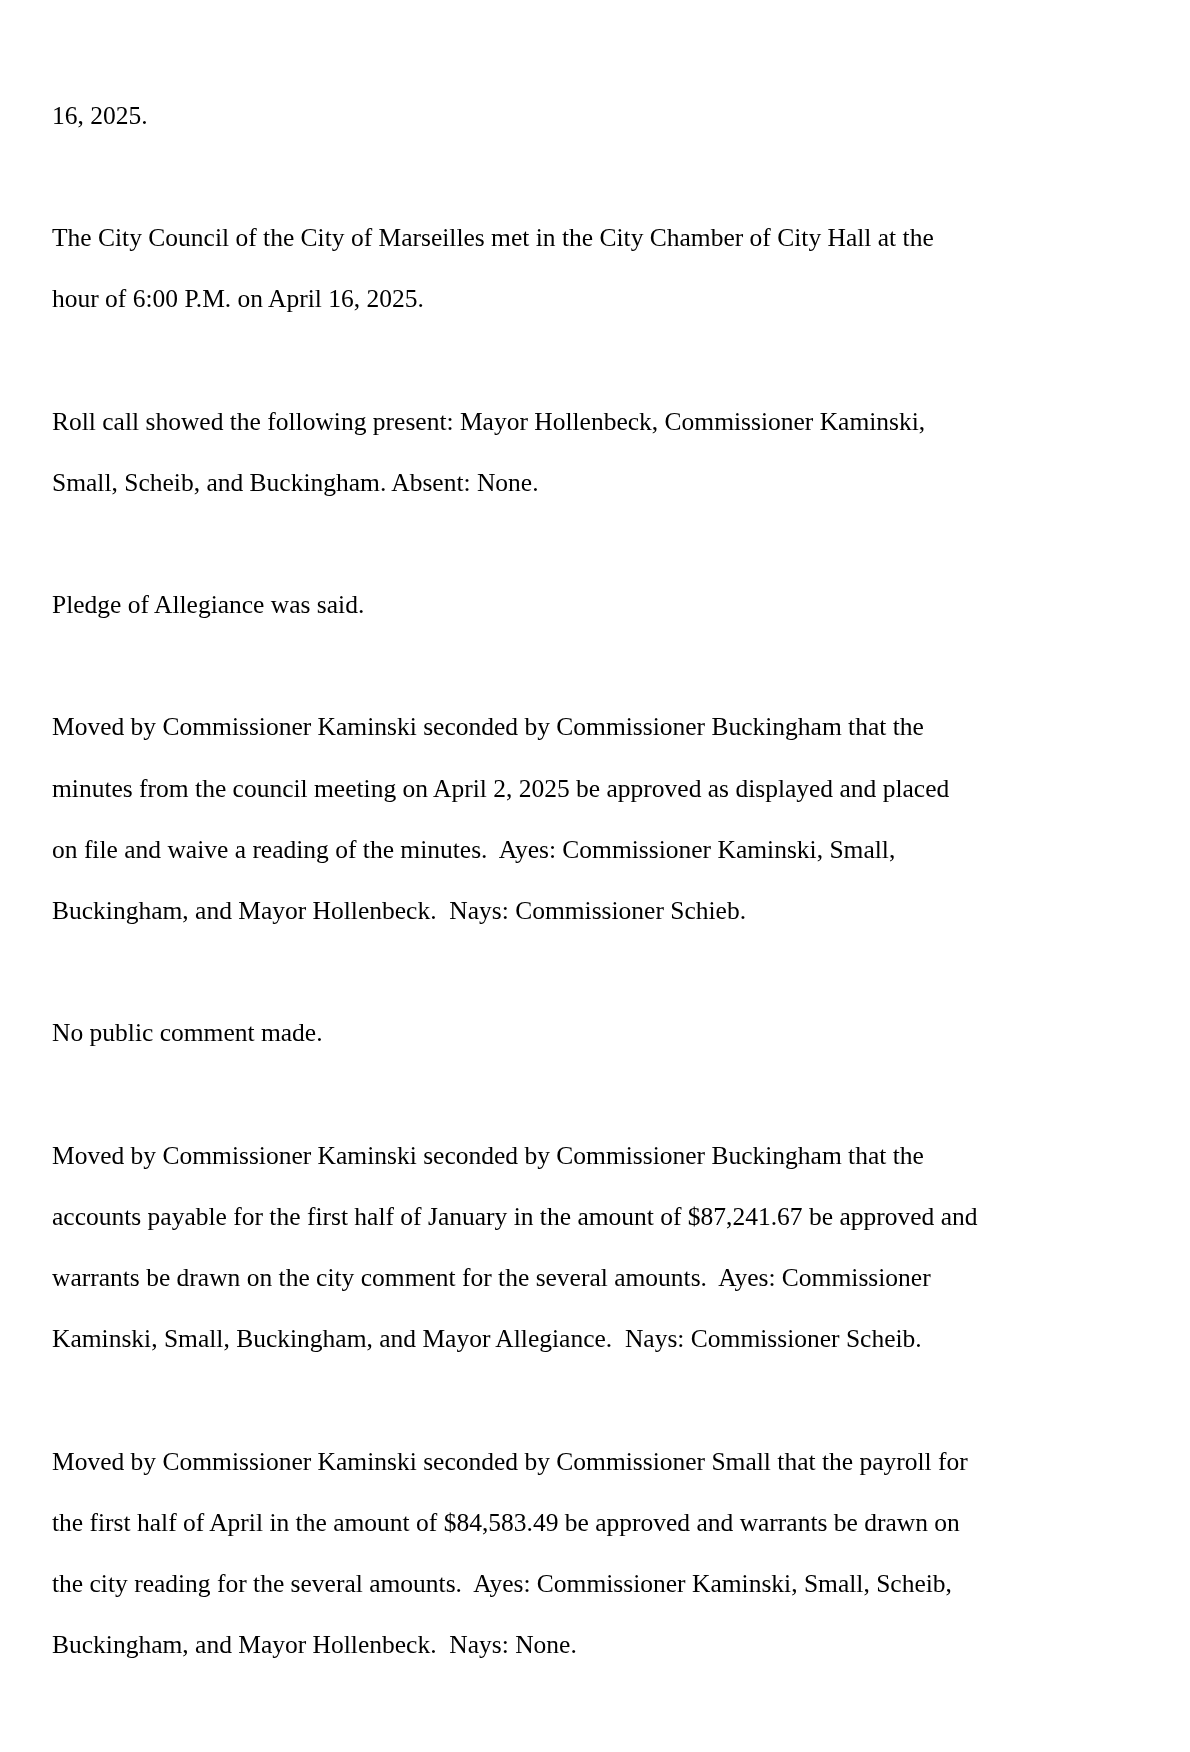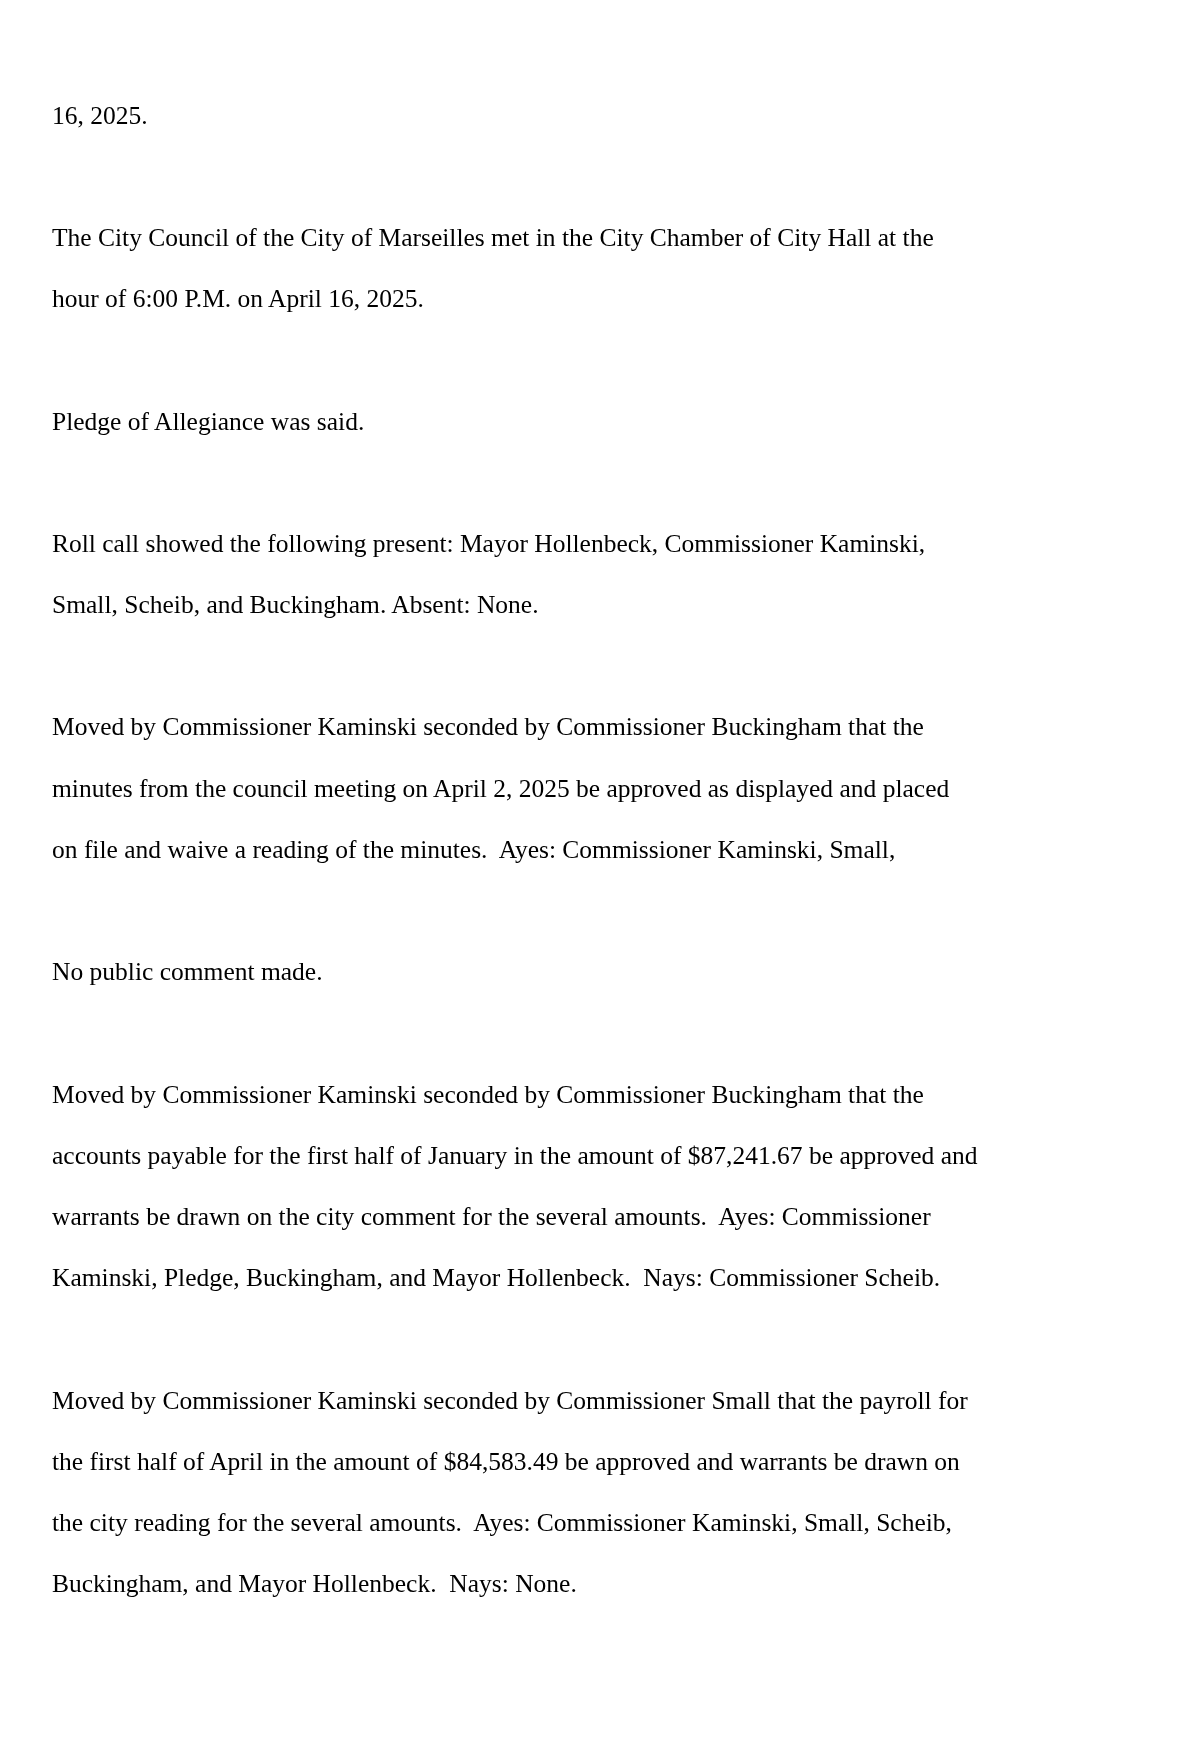--- a/index.html
+++ b/index.html
@@ -40,43 +40,44 @@
   <p class="para">
     <span class="line">16, 2025.</span>
   </p>
 
   <p class="para">
     <span class="line">The City Council of the City of Marseilles met in the City Chamber of City Hall at the</span>
     <span class="line">hour of 6:00 P.M. on April 16, 2025.</span>
   </p>
 
   <p class="para">
-    <span class="line">Pledge of Allegiance was said.</span>
+    <span class="line">Roll call showed the following present: Mayor Hollenbeck, Commissioner Kaminski,</span>
+    <span class="line">Small, Scheib, and Buckingham. Absent: None.</span>
   </p>
 
   <p class="para">
-    <span class="line">Roll call showed the following present: Mayor Hollenbeck, Commissioner Kaminski,</span>
-    <span class="line">Small, Scheib, and Buckingham. Absent: None.</span>
+    <span class="line">Pledge of Allegiance was said.</span>
   </p>
 
   <p class="para">
     <span class="line">Moved by Commissioner Kaminski seconded by Commissioner Buckingham that the</span>
     <span class="line">minutes from the council meeting on April 2, 2025 be approved as displayed and placed</span>
     <span class="line">on file and waive a reading of the minutes.  Ayes: Commissioner Kaminski, Small,</span>
+    <span class="line">Buckingham, and Mayor Hollenbeck.  Nays: Commissioner Schieb.</span>
   </p>
 
   <p class="para">
     <span class="line">No public comment made.</span>
   </p>
 
   <p class="para">
     <span class="line">Moved by Commissioner Kaminski seconded by Commissioner Buckingham that the</span>
     <span class="line">accounts payable for the first half of January in the amount of $87,241.67 be approved and</span>
     <span class="line">warrants be drawn on the city comment for the several amounts.  Ayes: Commissioner</span>
-    <span class="line">Kaminski, Pledge, Buckingham, and Mayor Hollenbeck.  Nays: Commissioner Scheib.</span>
+    <span class="line">Kaminski, Small, Buckingham, and Mayor Allegiance.  Nays: Commissioner Scheib.</span>
   </p>
 
   <p class="para">
     <span class="line">Moved by Commissioner Kaminski seconded by Commissioner Small that the payroll for</span>
     <span class="line">the first half of April in the amount of $84,583.49 be approved and warrants be drawn on</span>
     <span class="line">the city reading for the several amounts.  Ayes: Commissioner Kaminski, Small, Scheib,</span>
     <span class="line">Buckingham, and Mayor Hollenbeck.  Nays: None.</span>
   </p>
 
 </div>

